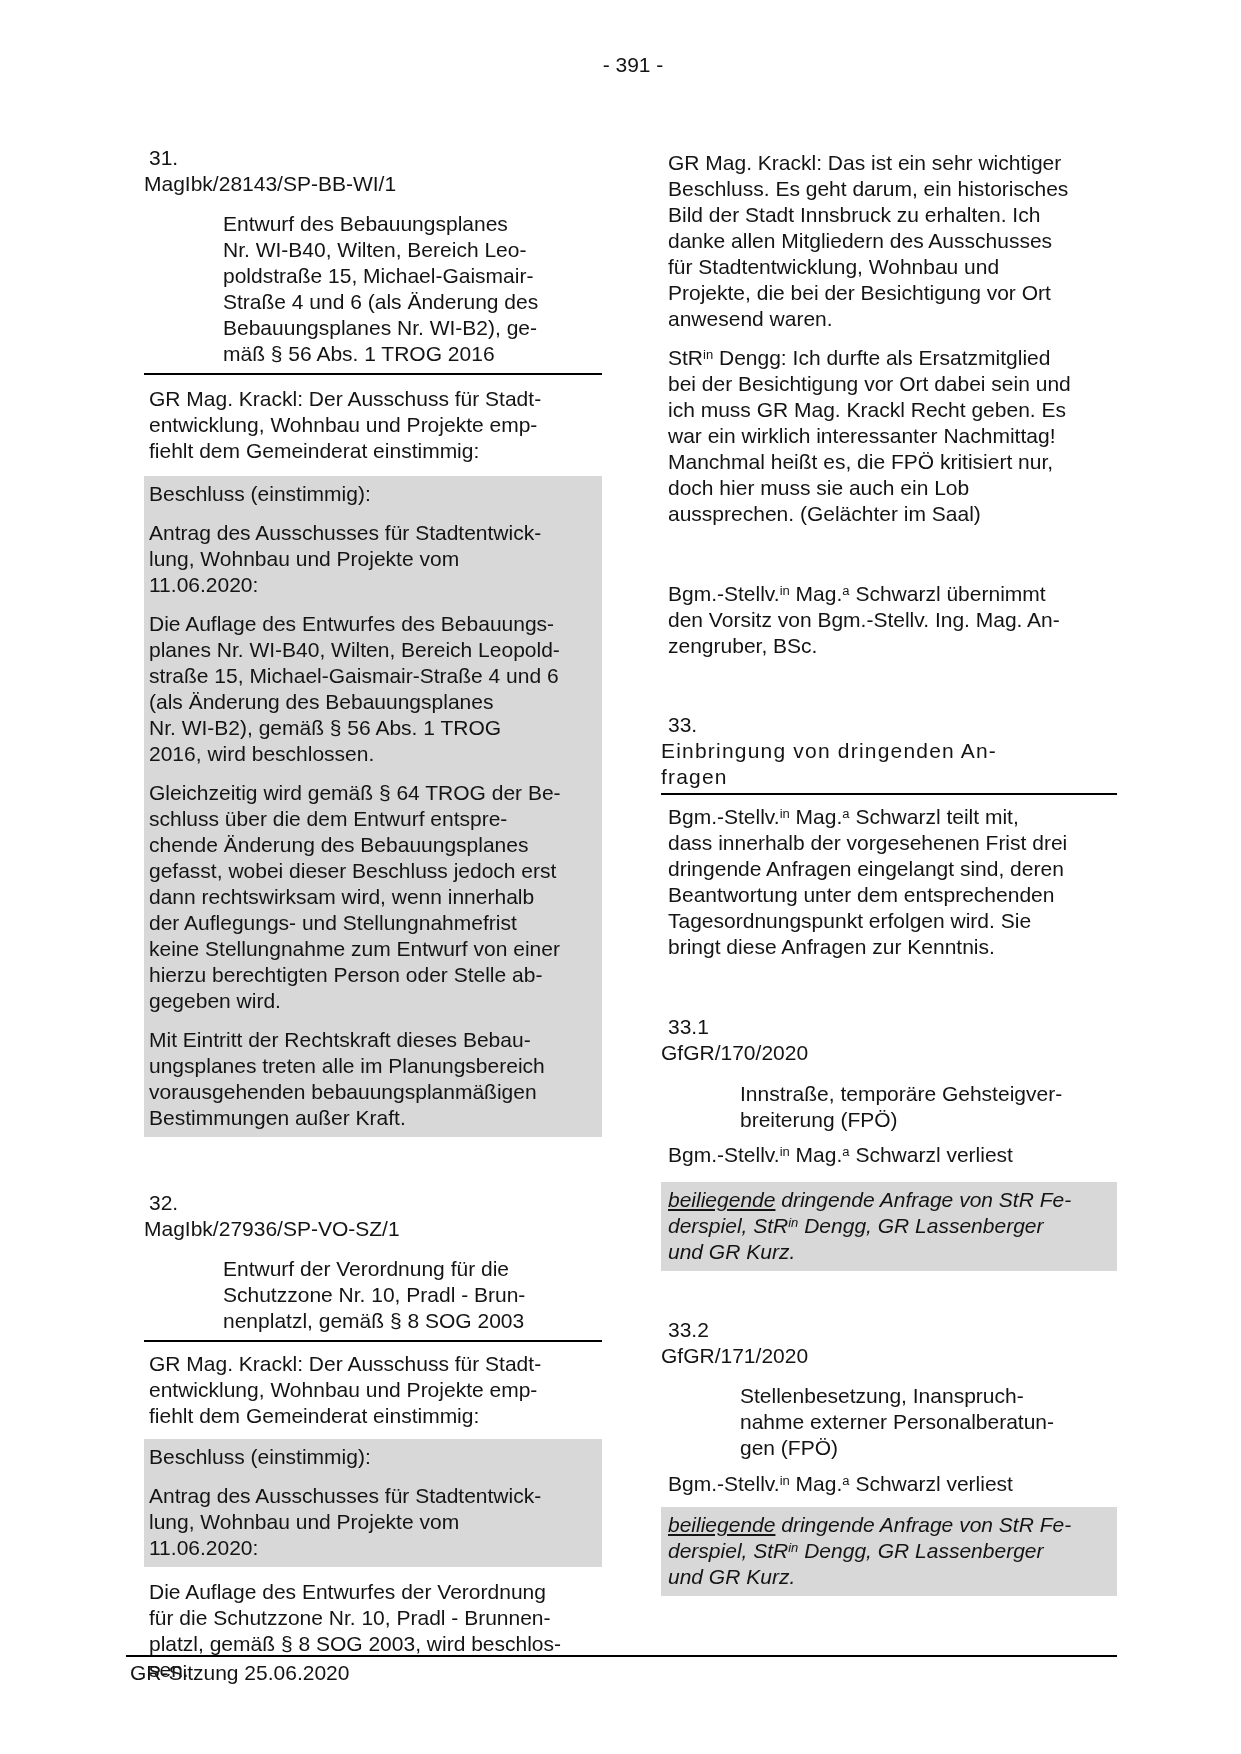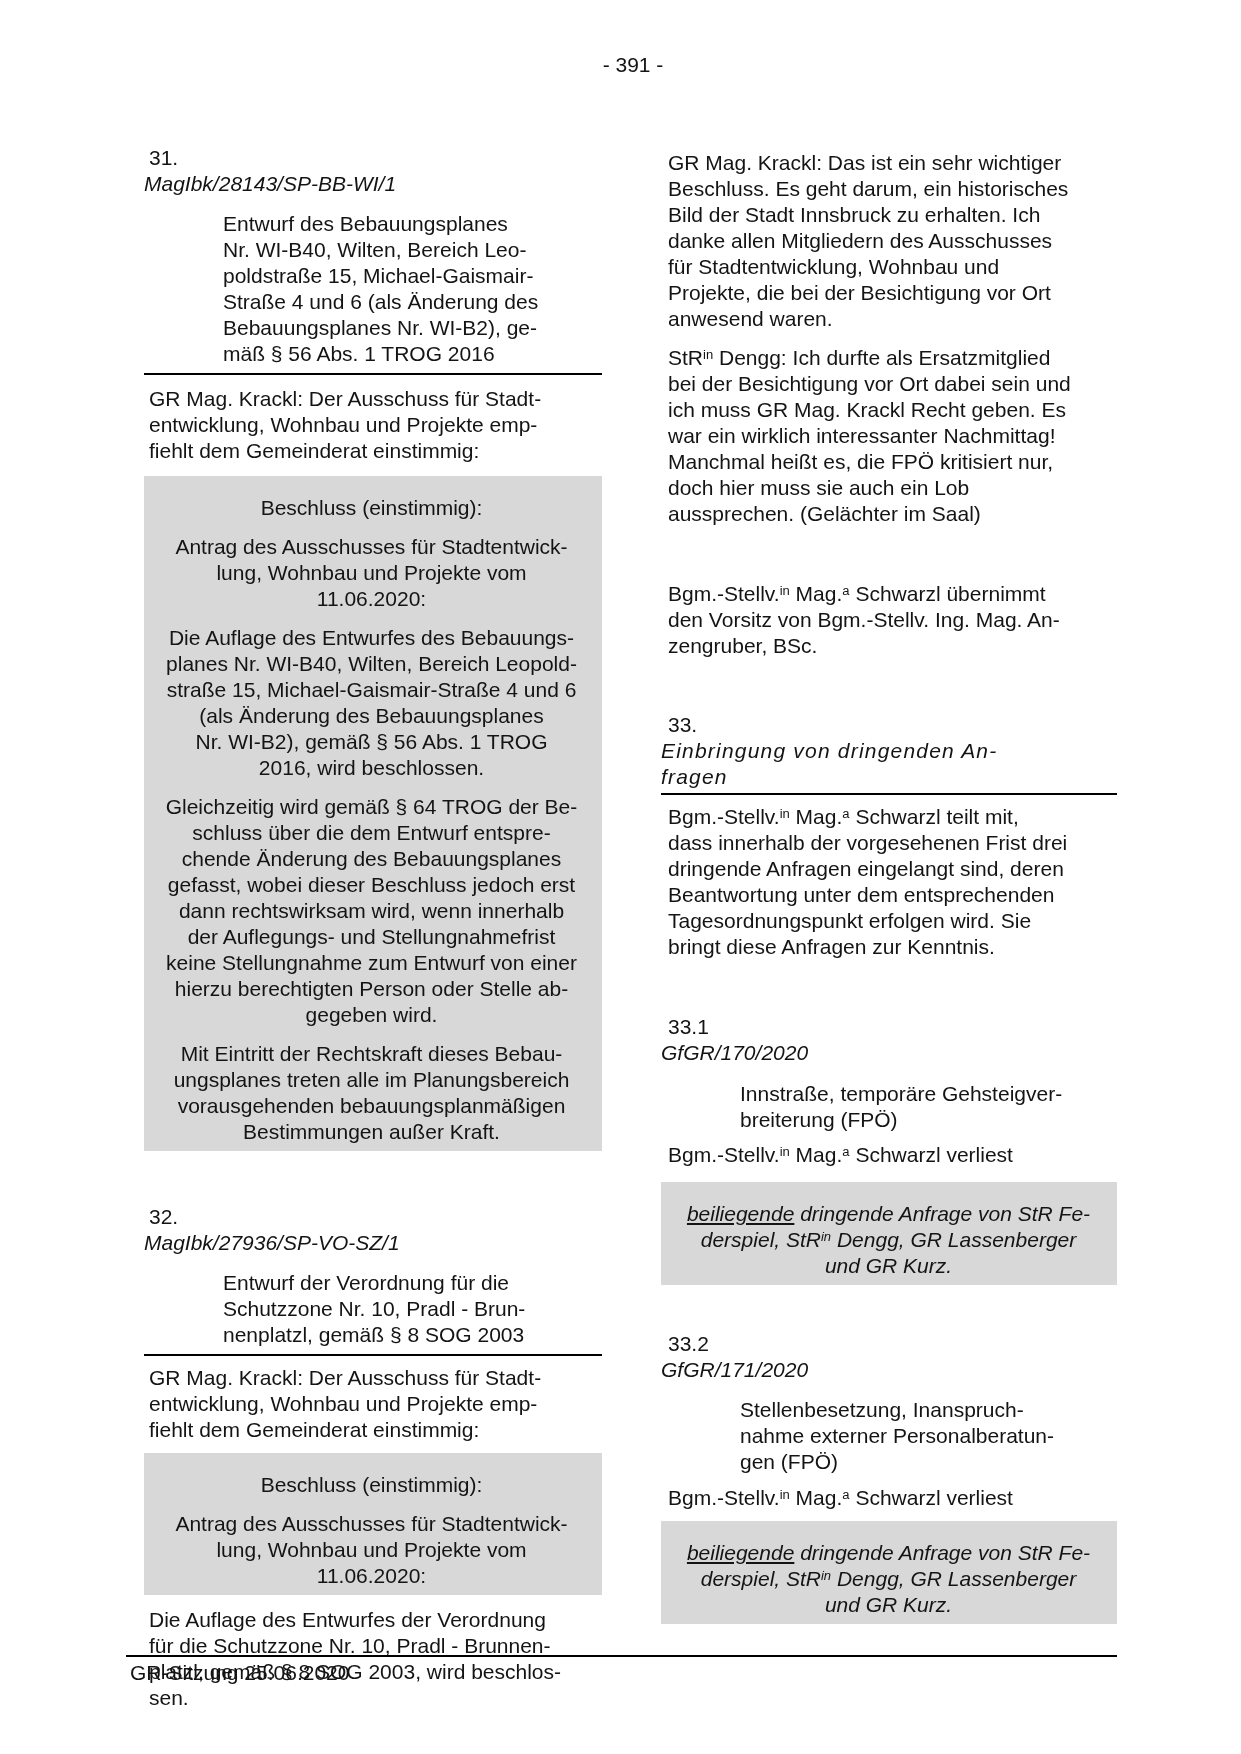--- a/index.html
+++ b/index.html
@@ -20,31 +20,30 @@
   }
   .col { position: absolute; }
   .col-left  { left: 144px; top: 145px; width: 458px; }
   .col-right { left: 661px; top: 150px; width: 456px; }
 
   .txt { white-space: pre; padding-left: 5px; }
   .col-right .txt { padding-left: 7px; }
 
   .hitem { display: flex; flex-direction: column; }
   .hnum  { width: 79px; flex: none; white-space: pre; }
-  .htxt  { flex: 1 1 auto; white-space: pre; font-style: italic; }
+  .htxt  { flex: 1 1 auto; white-space: pre; }
   .spread .htxt { letter-spacing: 1.2px; }
 
   .subtitle { white-space: pre; margin-left: 79px; padding-left: 0; }
 
   .rule { border-top: 2px solid #000; height: 0; width: 100%; }
 
   .gray {
     background: #d8d8d8;
-    padding: 19px 8px 6px 5px;
-    text-align: center;
+    padding: 5px 8px 6px 5px;
   }
   .col-right .gray { padding-left: 7px; font-style: italic; }
   .gpara { white-space: pre; margin: 0 0 13px 0; }
   .gpara:last-child { margin-bottom: 0; }
 
   sup {
     font-size: 0.62em;
     line-height: 0;
     vertical-align: baseline;
     position: relative;

